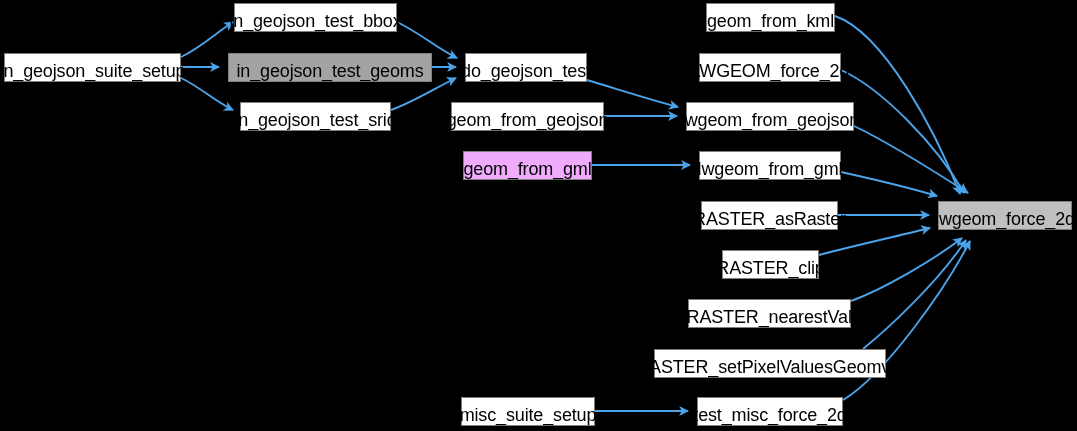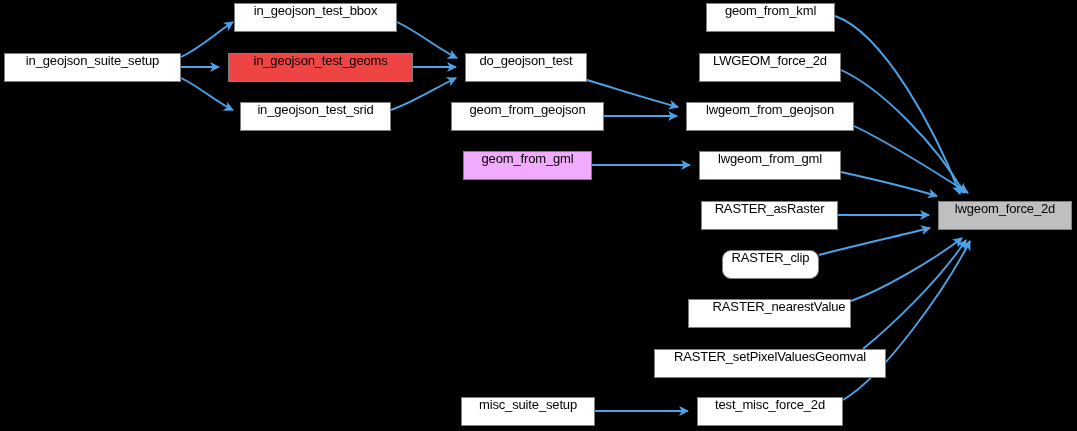--- a/index.html
+++ b/index.html
@@ -22,24 +22,24 @@
     width: 1077px;
     height: 431px;
     pointer-events: none;
   }
   .node {
     position: absolute;
     box-sizing: border-box;
     border: 1px solid #7F7F7F;
     background: #FFFFFF;
     color: #000000;
-    font-size: 13px;
+    font-size: 18px;
     line-height: 1;
     display: flex;
-    align-items: flex-start;
+    align-items: flex-end;
     justify-content: center;
     white-space: nowrap;
     letter-spacing: -0.15px;
   }
   .node.highlight {
     background: #BFBFBF;
   }
   .node-label {
     display: block;
     padding-bottom: 1px;
@@ -79,21 +79,21 @@
       </g>
   </svg>
 
   <div id="node-group">
       <div class="node" style="left: 4px; top: 53px; width: 177px; height: 29px; border-color: rgb(127, 127, 127); background: rgb(255, 255, 255);">
         <span class="node-label">in_geojson_suite_setup</span>
       </div>
       <div class="node" style="left: 234px; top: 3px; width: 163px; height: 29px; border-color: rgb(127, 127, 127); background: rgb(255, 255, 255);">
         <span class="node-label">in_geojson_test_bbox</span>
       </div>
-      <div class="node" style="left: 228px; top: 53px; width: 185px; height: 29px; border-color: rgb(127, 127, 127); background: #ef4444;">
+      <div class="node" style="left: 228px; top: 53px; width: 204px; height: 29px; border-color: rgb(127, 127, 127); background: #a3a3a3;">
         <span class="node-label">in_geojson_test_geoms</span>
       </div>
       <div class="node" style="left: 240px; top: 102px; width: 151px; height: 29px; border-color: rgb(127, 127, 127); background: rgb(255, 255, 255);">
         <span class="node-label">in_geojson_test_srid</span>
       </div>
       <div class="node" style="left: 465px; top: 53px; width: 122px; height: 29px; border-color: rgb(127, 127, 127); background: rgb(255, 255, 255);">
         <span class="node-label">do_geojson_test</span>
       </div>
       <div class="node" style="left: 451px; top: 102px; width: 153px; height: 29px; border-color: rgb(127, 127, 127); background: rgb(255, 255, 255);">
         <span class="node-label">geom_from_geojson</span>
@@ -109,21 +109,21 @@
       </div>
       <div class="node" style="left: 686px; top: 102px; width: 168px; height: 29px; border-color: rgb(127, 127, 127); background: rgb(255, 255, 255);">
         <span class="node-label">lwgeom_from_geojson</span>
       </div>
       <div class="node" style="left: 699px; top: 151px; width: 142px; height: 29px; border-color: rgb(127, 127, 127); background: rgb(255, 255, 255);">
         <span class="node-label">lwgeom_from_gml</span>
       </div>
       <div class="node" style="left: 701px; top: 201px; width: 137px; height: 29px; border-color: rgb(127, 127, 127); background: rgb(255, 255, 255);">
         <span class="node-label">RASTER_asRaster</span>
       </div>
-      <div class="node" style="left: 722px; top: 250px; width: 97px; height: 29px; border-color: rgb(127, 127, 127); background: rgb(255, 255, 255); border-radius: 9px;">
+      <div class="node" style="left: 722px; top: 250px; width: 97px; height: 29px; border-color: rgb(127, 127, 127); background: rgb(255, 255, 255);">
         <span class="node-label">RASTER_clip</span>
       </div>
       <div class="node" style="left: 688px; top: 299px; width: 163px; height: 29px; border-color: rgb(127, 127, 127); background: rgb(255, 255, 255); padding-left: 19px;">
         <span class="node-label">RASTER_nearestValue</span>
       </div>
       <div class="node" style="left: 654px; top: 349px; width: 232px; height: 29px; border-color: rgb(127, 127, 127); background: rgb(255, 255, 255);">
         <span class="node-label">RASTER_setPixelValuesGeomval</span>
       </div>
       <div class="node" style="left: 461px; top: 397px; width: 134px; height: 29px; border-color: rgb(127, 127, 127); background: rgb(255, 255, 255);">
         <span class="node-label">misc_suite_setup</span>

